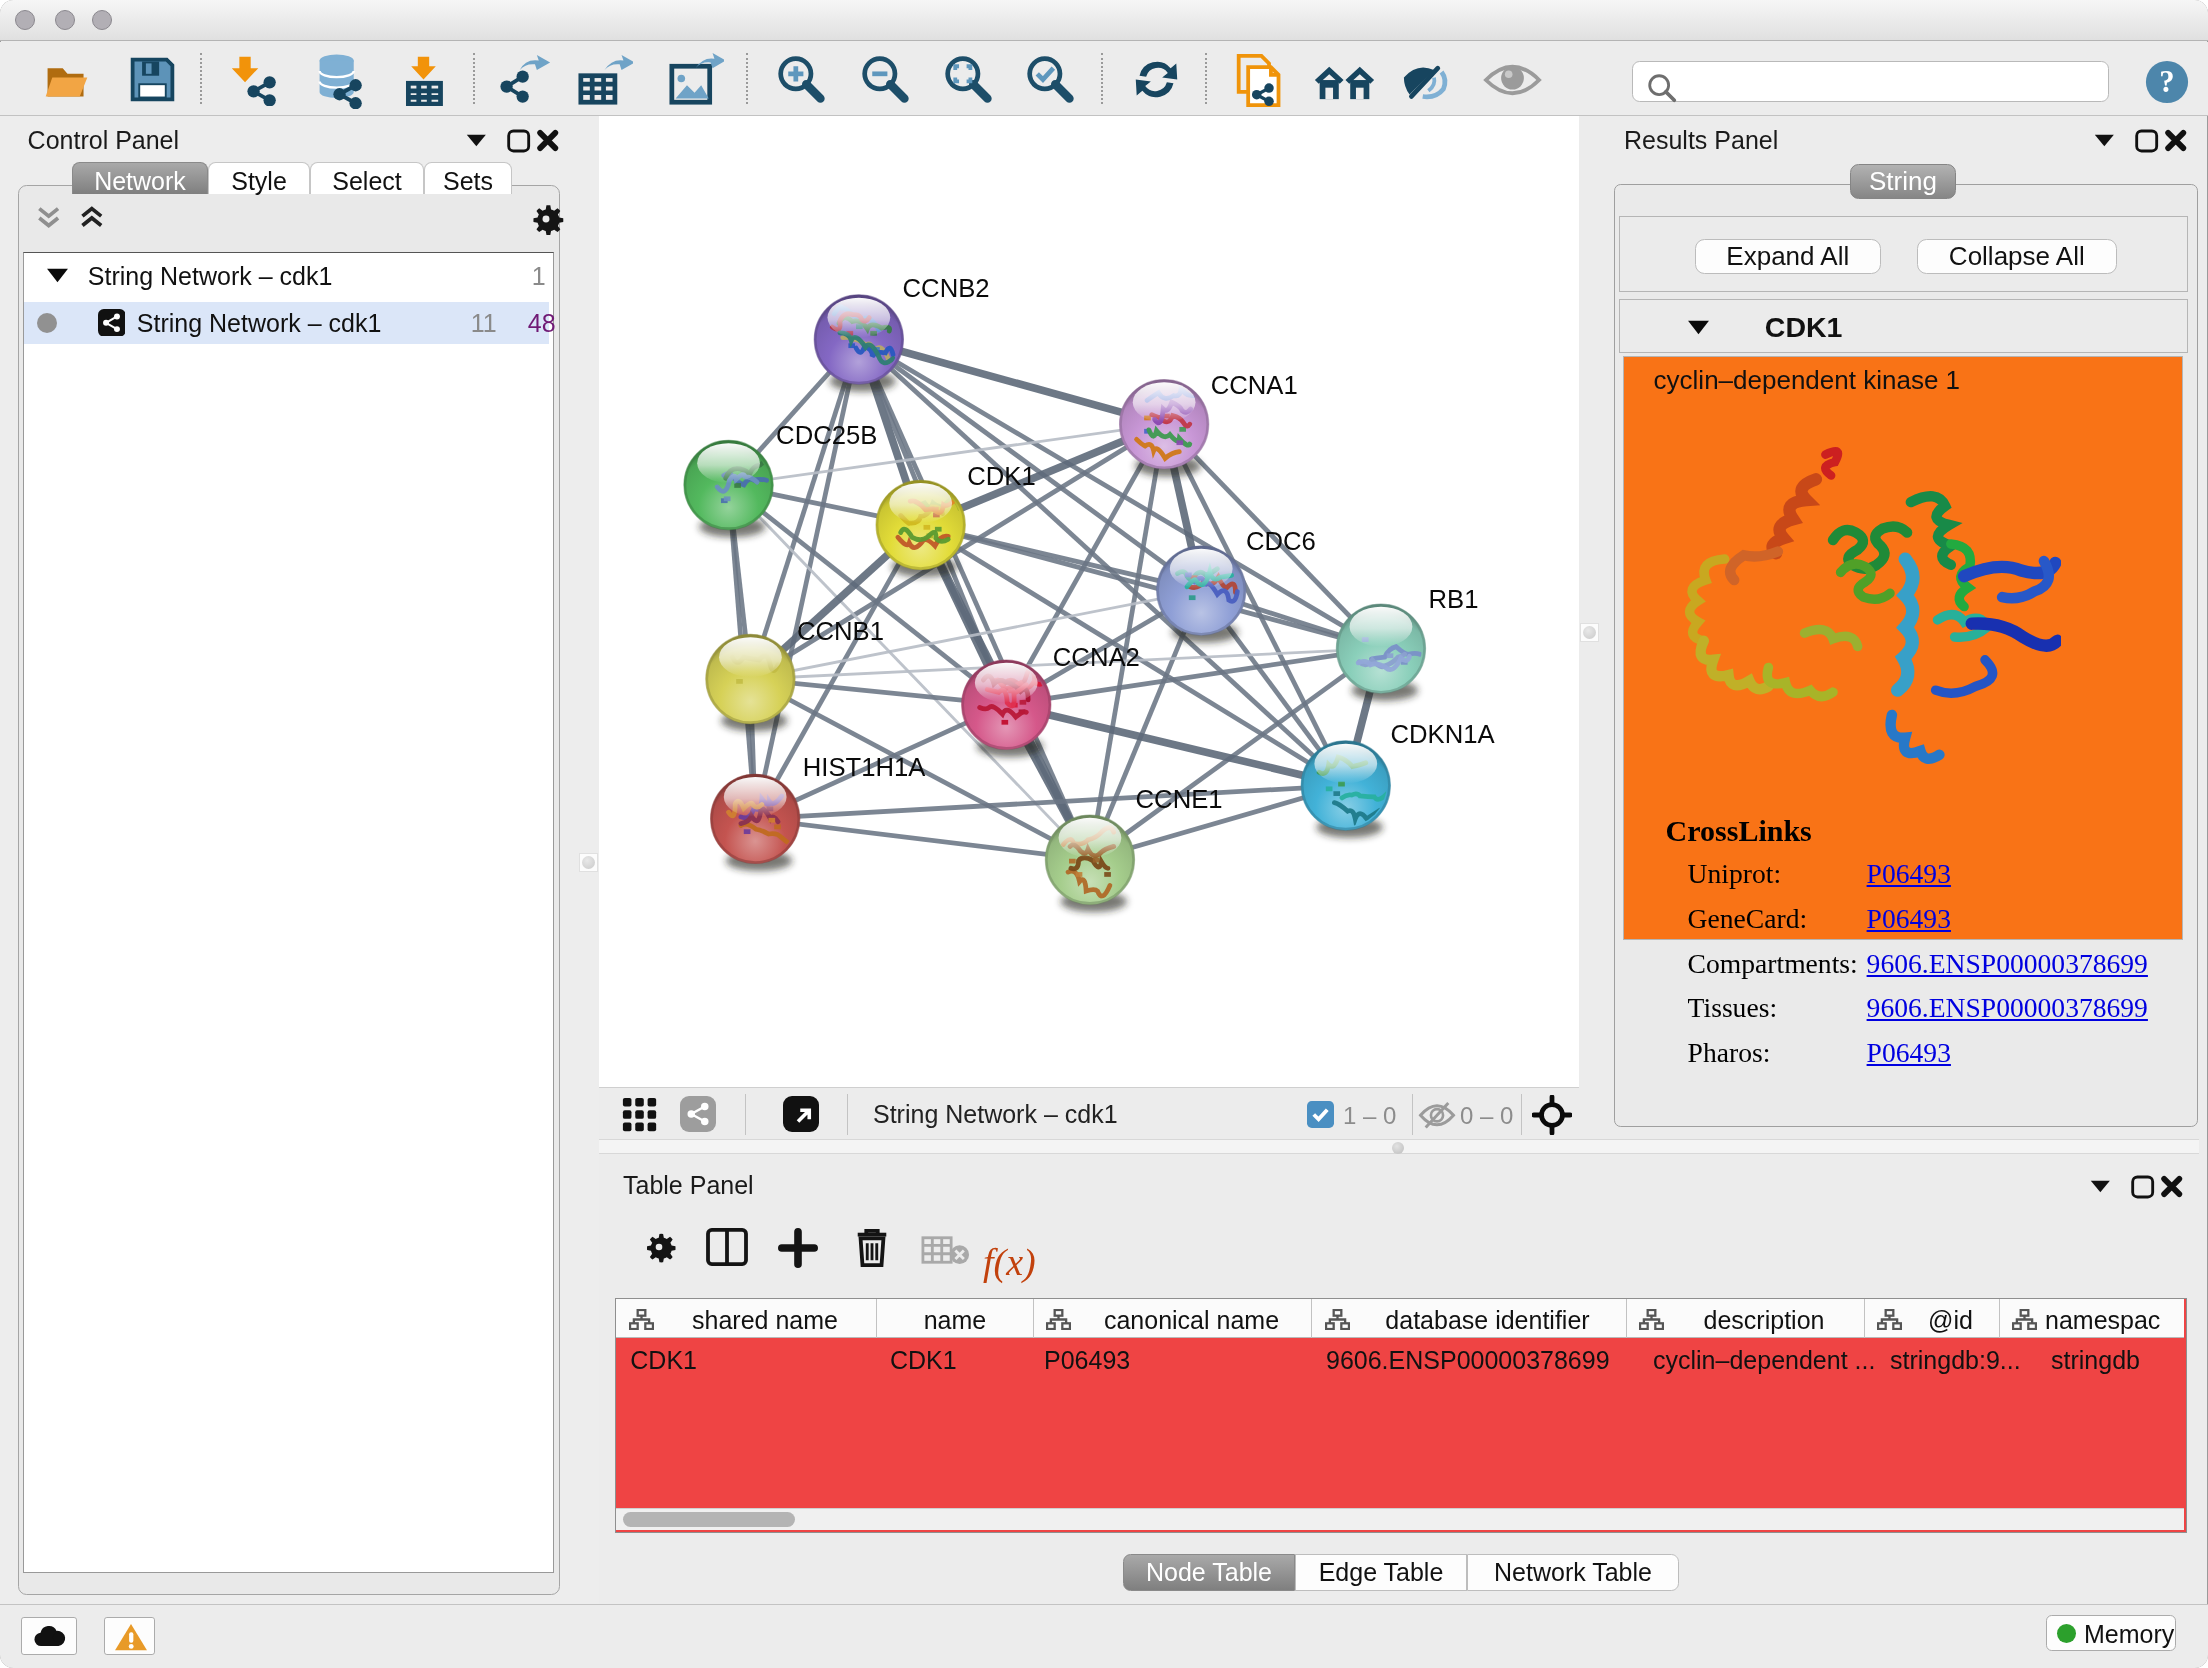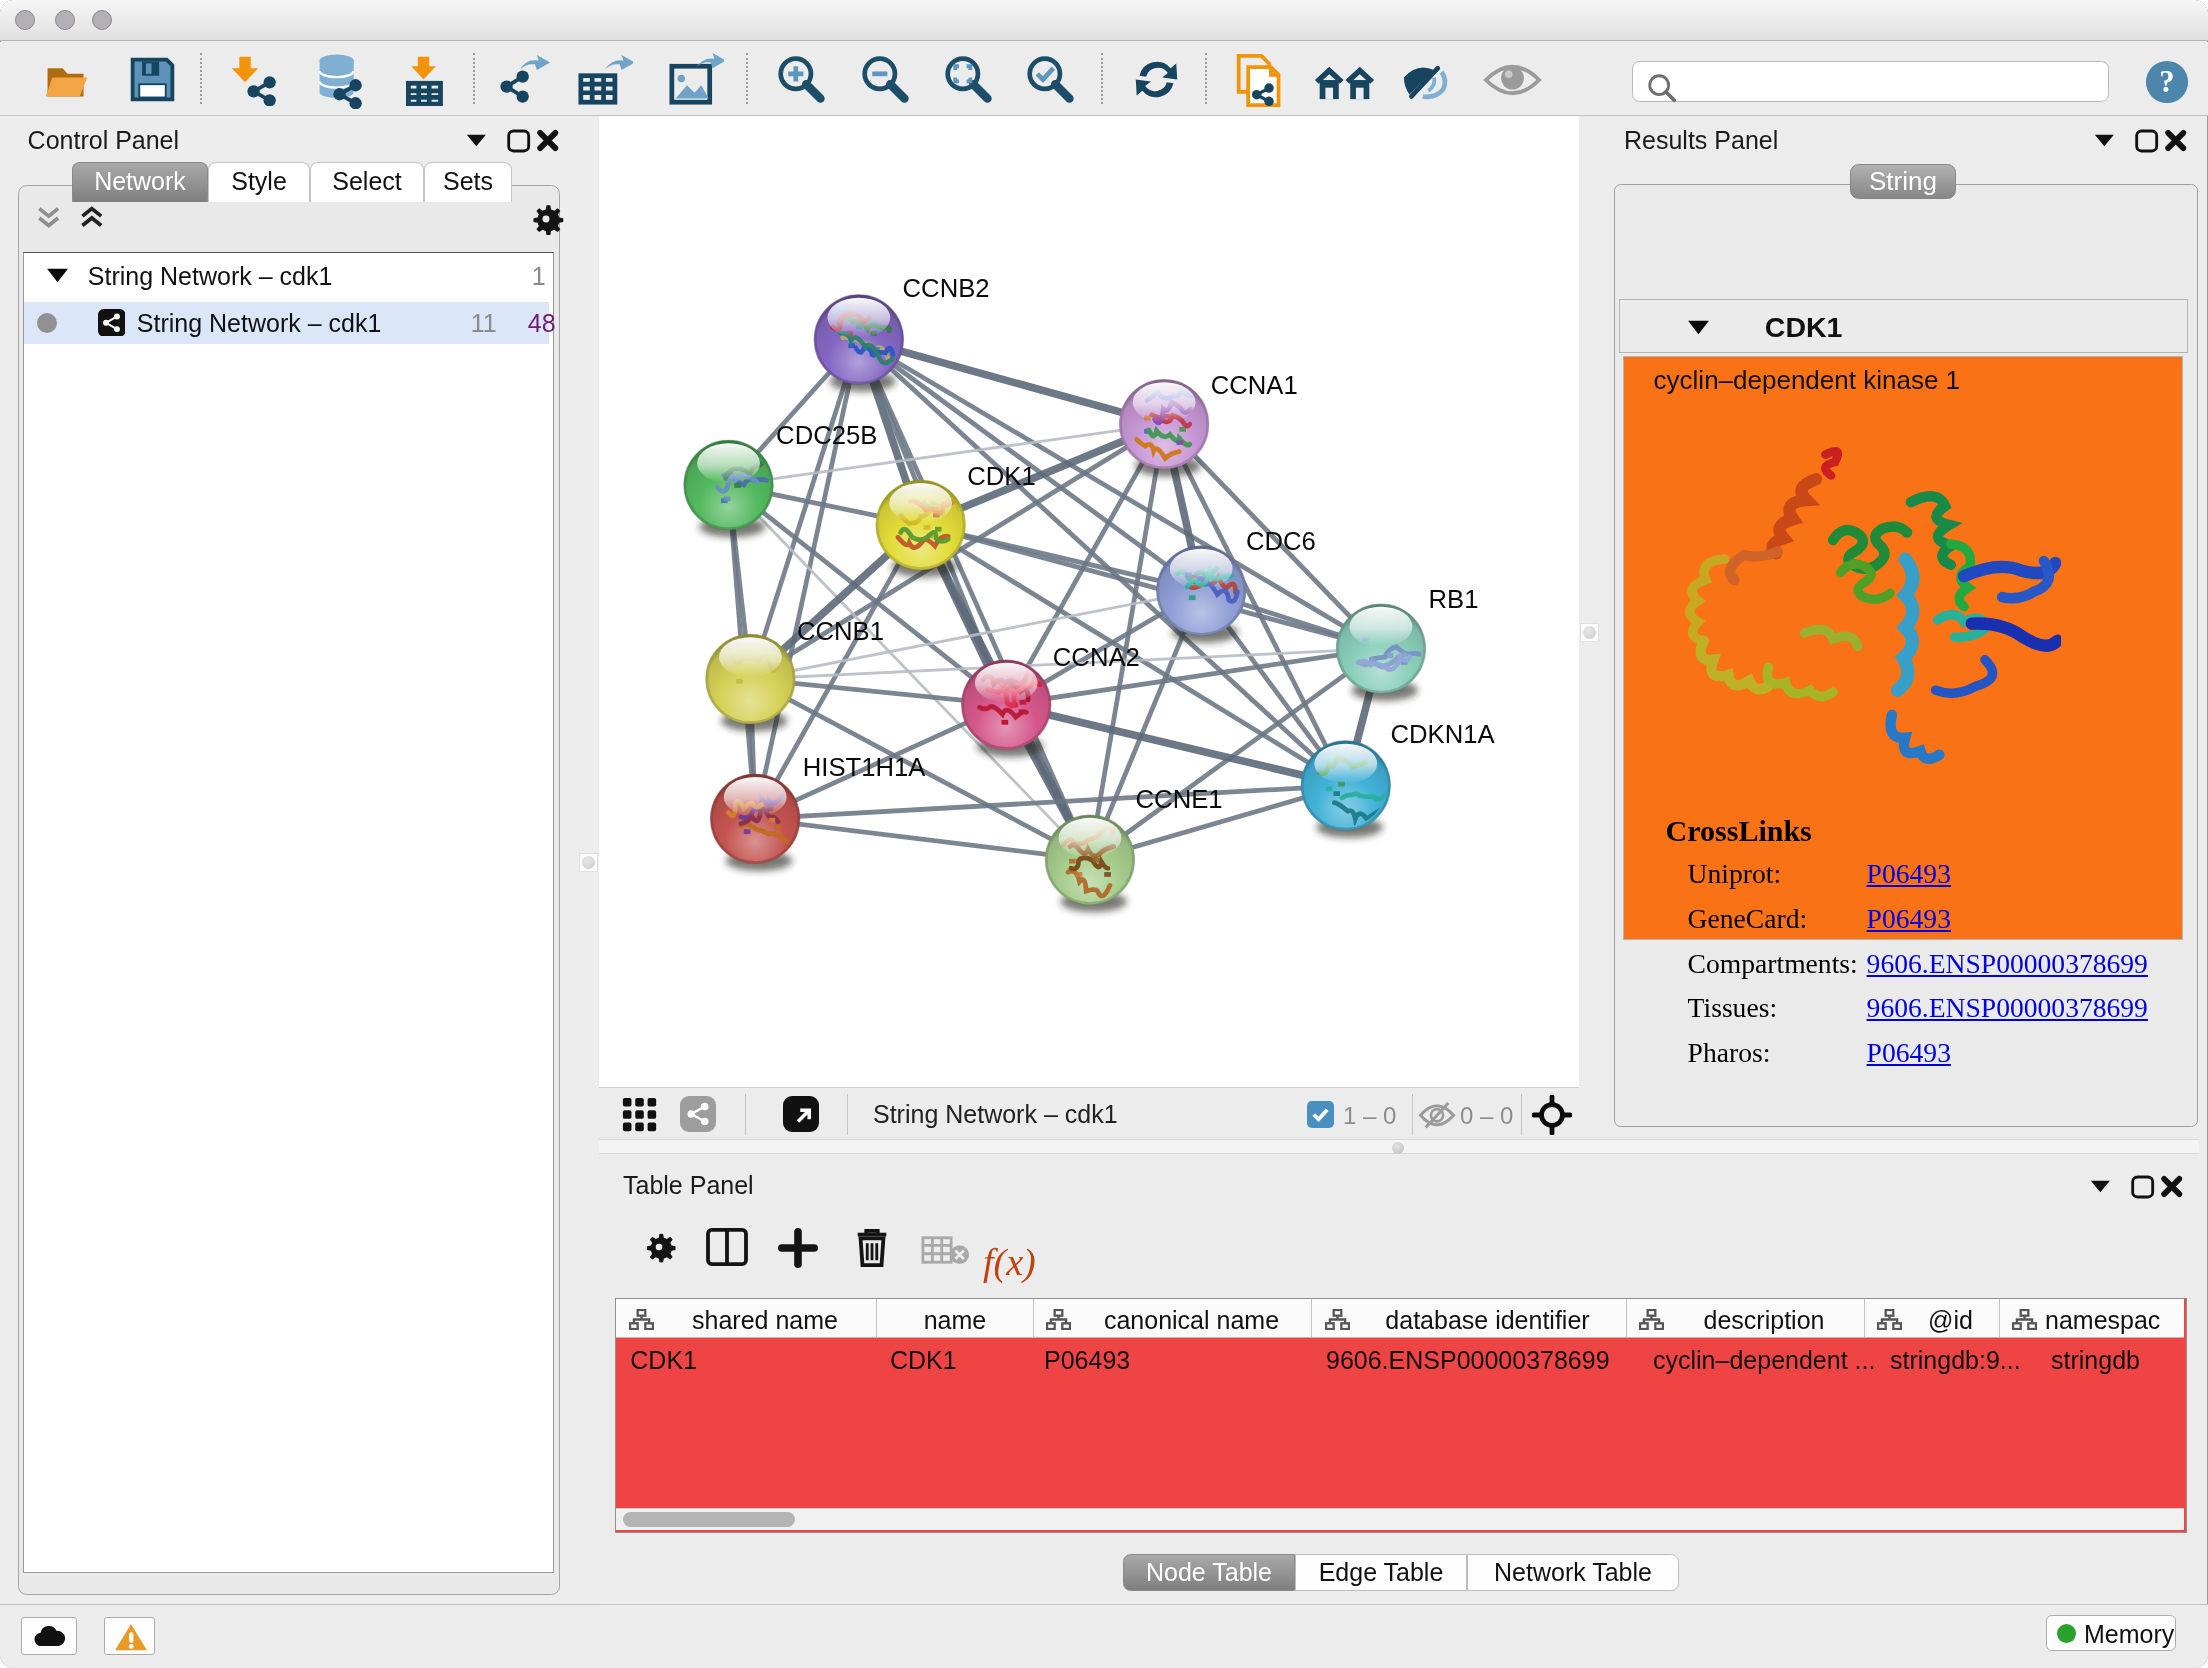--- a/index.html
+++ b/index.html
@@ -21,21 +21,21 @@
     background:#ececec; border-bottom:1px solid #c2c2c2; }
   .tbi { position:absolute; top:0; }
   .tsep { position:absolute; top:11.4px; width:0; height:51px;
     border-left:2.9px dotted #9a9a9a; }
   #searchbox { position:absolute; left:1632px; top:19px; width:477px; height:41px;
     background:#fff; border:1.9px solid #b9b9b9; border-radius:7.6px; }
   
   #leftcol { position:absolute; left:0; top:116px; width:599px; height:1488px; background:#ededed; }
   .ptitle { font-size:25px; color:#1a1a1a; }
   
-  .tab { position:absolute; z-index:3; top:46px; height:40px; background:#fff;
+  .tab { position:absolute; z-index:3; top:46px; height:32px; background:#fff;
      border:1px solid #c6c6c6; border-bottom:none; border-radius:7.6px 7.6px 0 0;
      font-size:25px; color:#111; text-align:center; line-height:36px; }
   .tabsel { background:linear-gradient(#a9a9a9,#7f7f7f); color:#fff; border-color:#8a8a8a; }
   #cpcontainer { position:absolute; left:18px; top:69px; width:542px; height:1410px;
      background:#e9e9e9; border:1.9px solid #a5a5a5; border-radius:8.6px; }
   #cplist { position:absolute; left:3.8px; top:66px; width:531px; height:1321px;
      background:#fff; border:1px solid #999; border-top:1.9px solid #555; }
   
   #canvas { position:absolute; left:599px; top:116px; width:980px; height:971px; background:#fff; }
   #nettb { position:absolute; left:599px; top:1087px; width:980px; height:52px;
@@ -680,20 +680,24 @@
 
   <div id="results">
     <div class="ptitle abs" style="left:44px; top:9.5px;">Results Panel</div>
     <svg class="abs" style="left:511px; top:12.4px;" width="99" height="25" viewBox="0 0 104 26">
       <path d="M4 7 L24 7 L14 19 Z" fill="#111"></path>
       <rect x="48" y="3" width="21" height="21" rx="5" fill="none" stroke="#111" stroke-width="3"></rect>
       <path d="M81 5 L97 21 M97 5 L81 21" stroke="#111" stroke-width="6" stroke-linecap="round"></path>
     </svg>
     <div class="abs" style="left:270px; top:48px; width:106px; height:35px; z-index:3; background:linear-gradient(#b2b2b2,#868686); border:1px solid #858585; border-radius:8.6px; color:#fff; font-size:26px; text-align:center; line-height:33px;">String</div>
     <div class="abs" style="left:34px; top:68px; width:584px; height:943px; background:#eaeaea; border:1.9px solid #9f9f9f; border-radius:6.7px;">
+      <div class="abs" style="left:3.8px; top:31px; width:569px; height:76px; border:1px solid #b5b5b5; background:#ebebeb;">
+        <div class="abs" style="left:75px; top:22px; width:186px; height:35px; background:#fdfdfd; border:1px solid #bcbcbc; border-radius:9.5px; font-size:26px; color:#111; text-align:center; line-height:33px;">Expand All</div>
+        <div class="abs" style="left:297px; top:22px; width:200px; height:35px; background:#fdfdfd; border:1px solid #bcbcbc; border-radius:9.5px; font-size:26px; color:#111; text-align:center; line-height:33px;">Collapse All</div>
+      </div>
       <div class="abs" style="left:3.8px; top:114px; width:569px; height:54px; border:1px solid #b5b5b5; background:#ebebeb;">
         <svg class="abs" style="left:65px; top:18px;" width="27" height="19" viewBox="0 0 28 20">
             <path d="M3 3 L25 3 L14 17 Z" fill="#0a0a0a"></path>
           </svg>
         <span class="abs" style="left:145px; top:10.5px; font-size:28.5px; font-weight:bold; color:#111;">CDK1</span>
       </div>
       <div class="abs" style="left:7.6px; top:171px; width:560px; height:584px; border:1px solid #b5b5b5; background:#f97316;">
         <div class="abs" style="left:30px; top:7.6px; font-size:26px; color:#111;">cyclin–dependent kinase 1</div>
 
         <svg class="abs" style="left:38px; top:90px;" width="399" height="323" viewBox="0 0 420 340">

